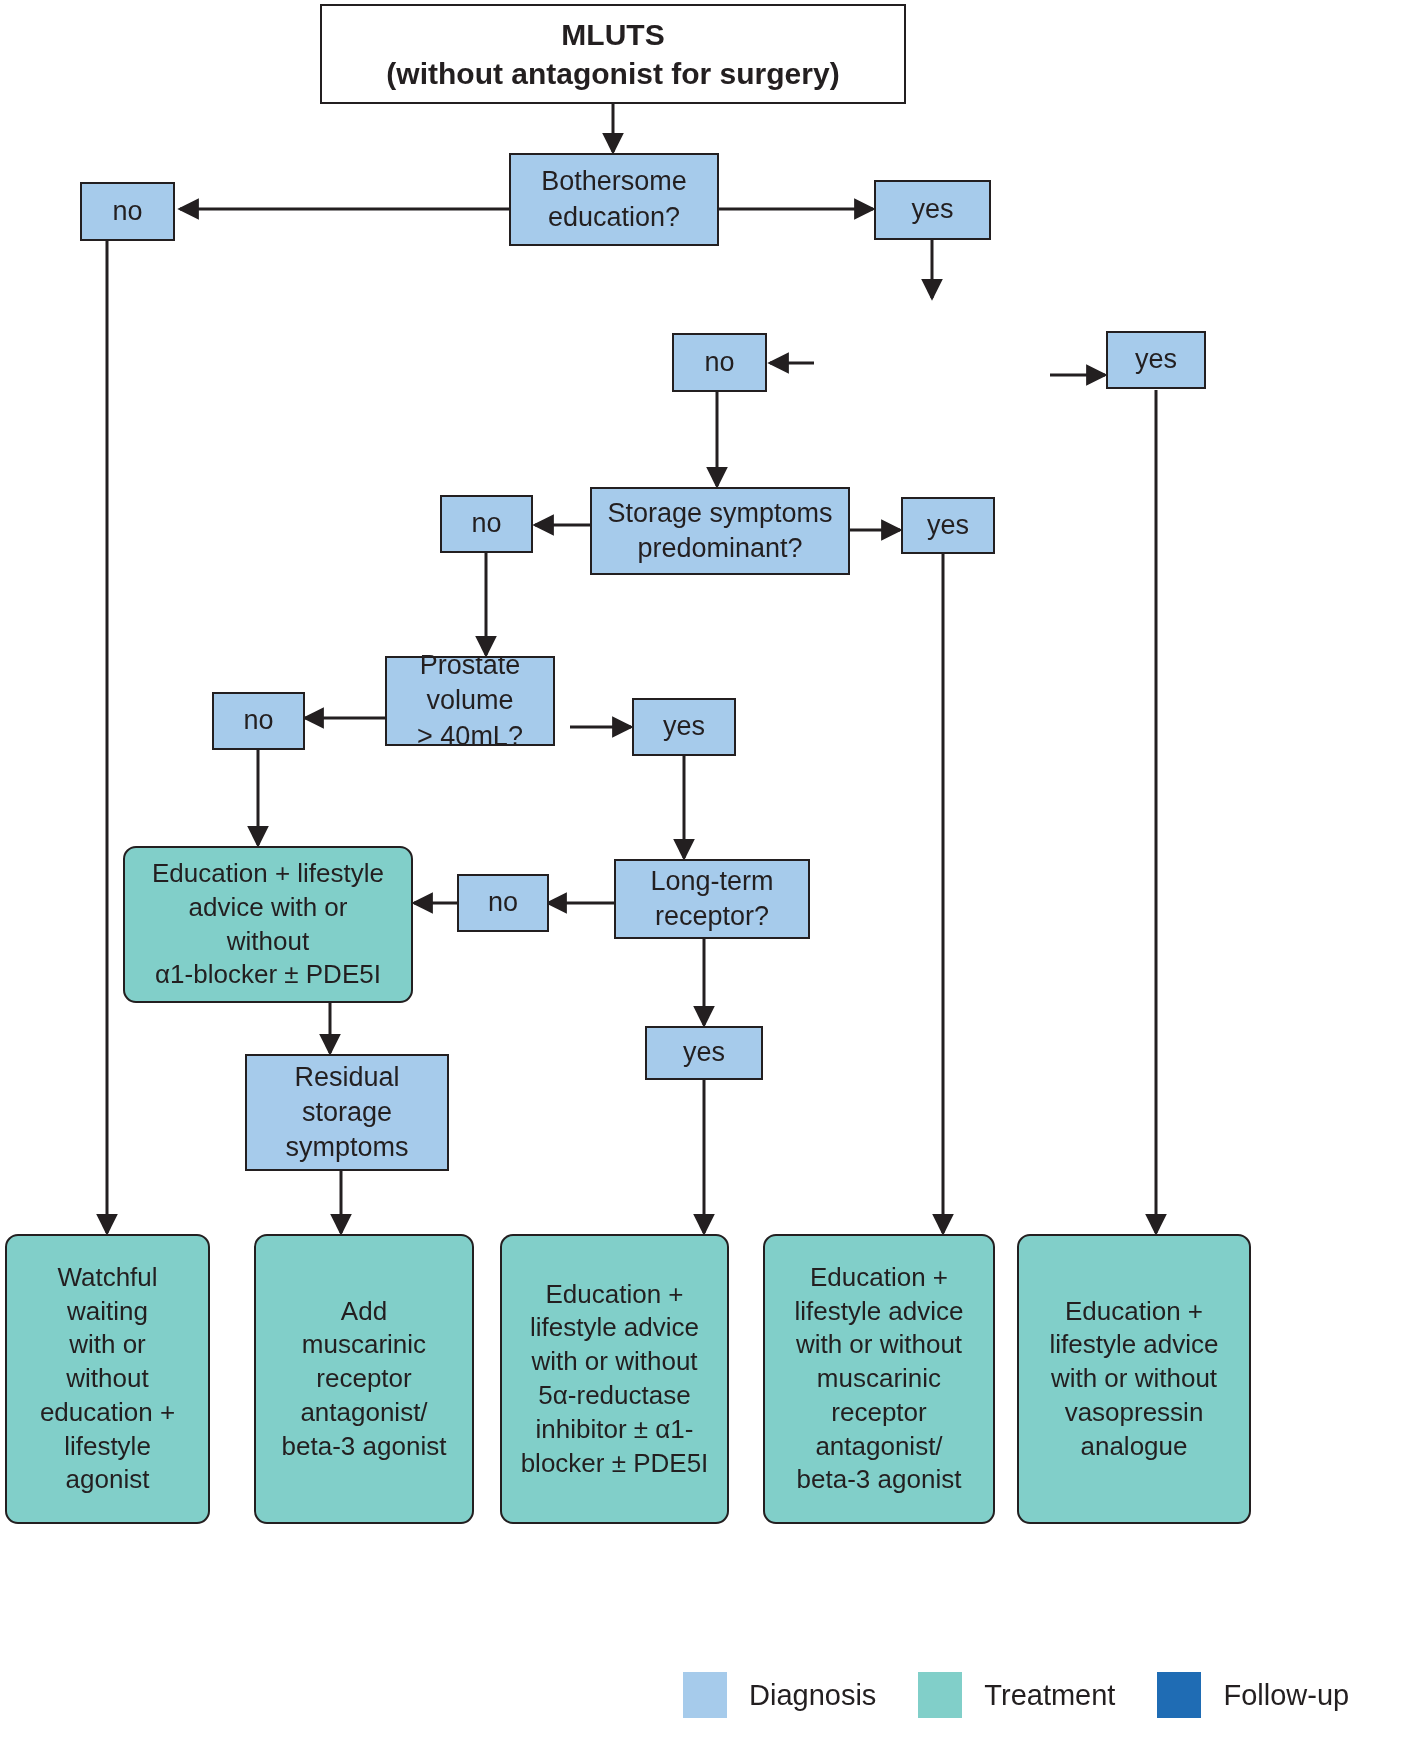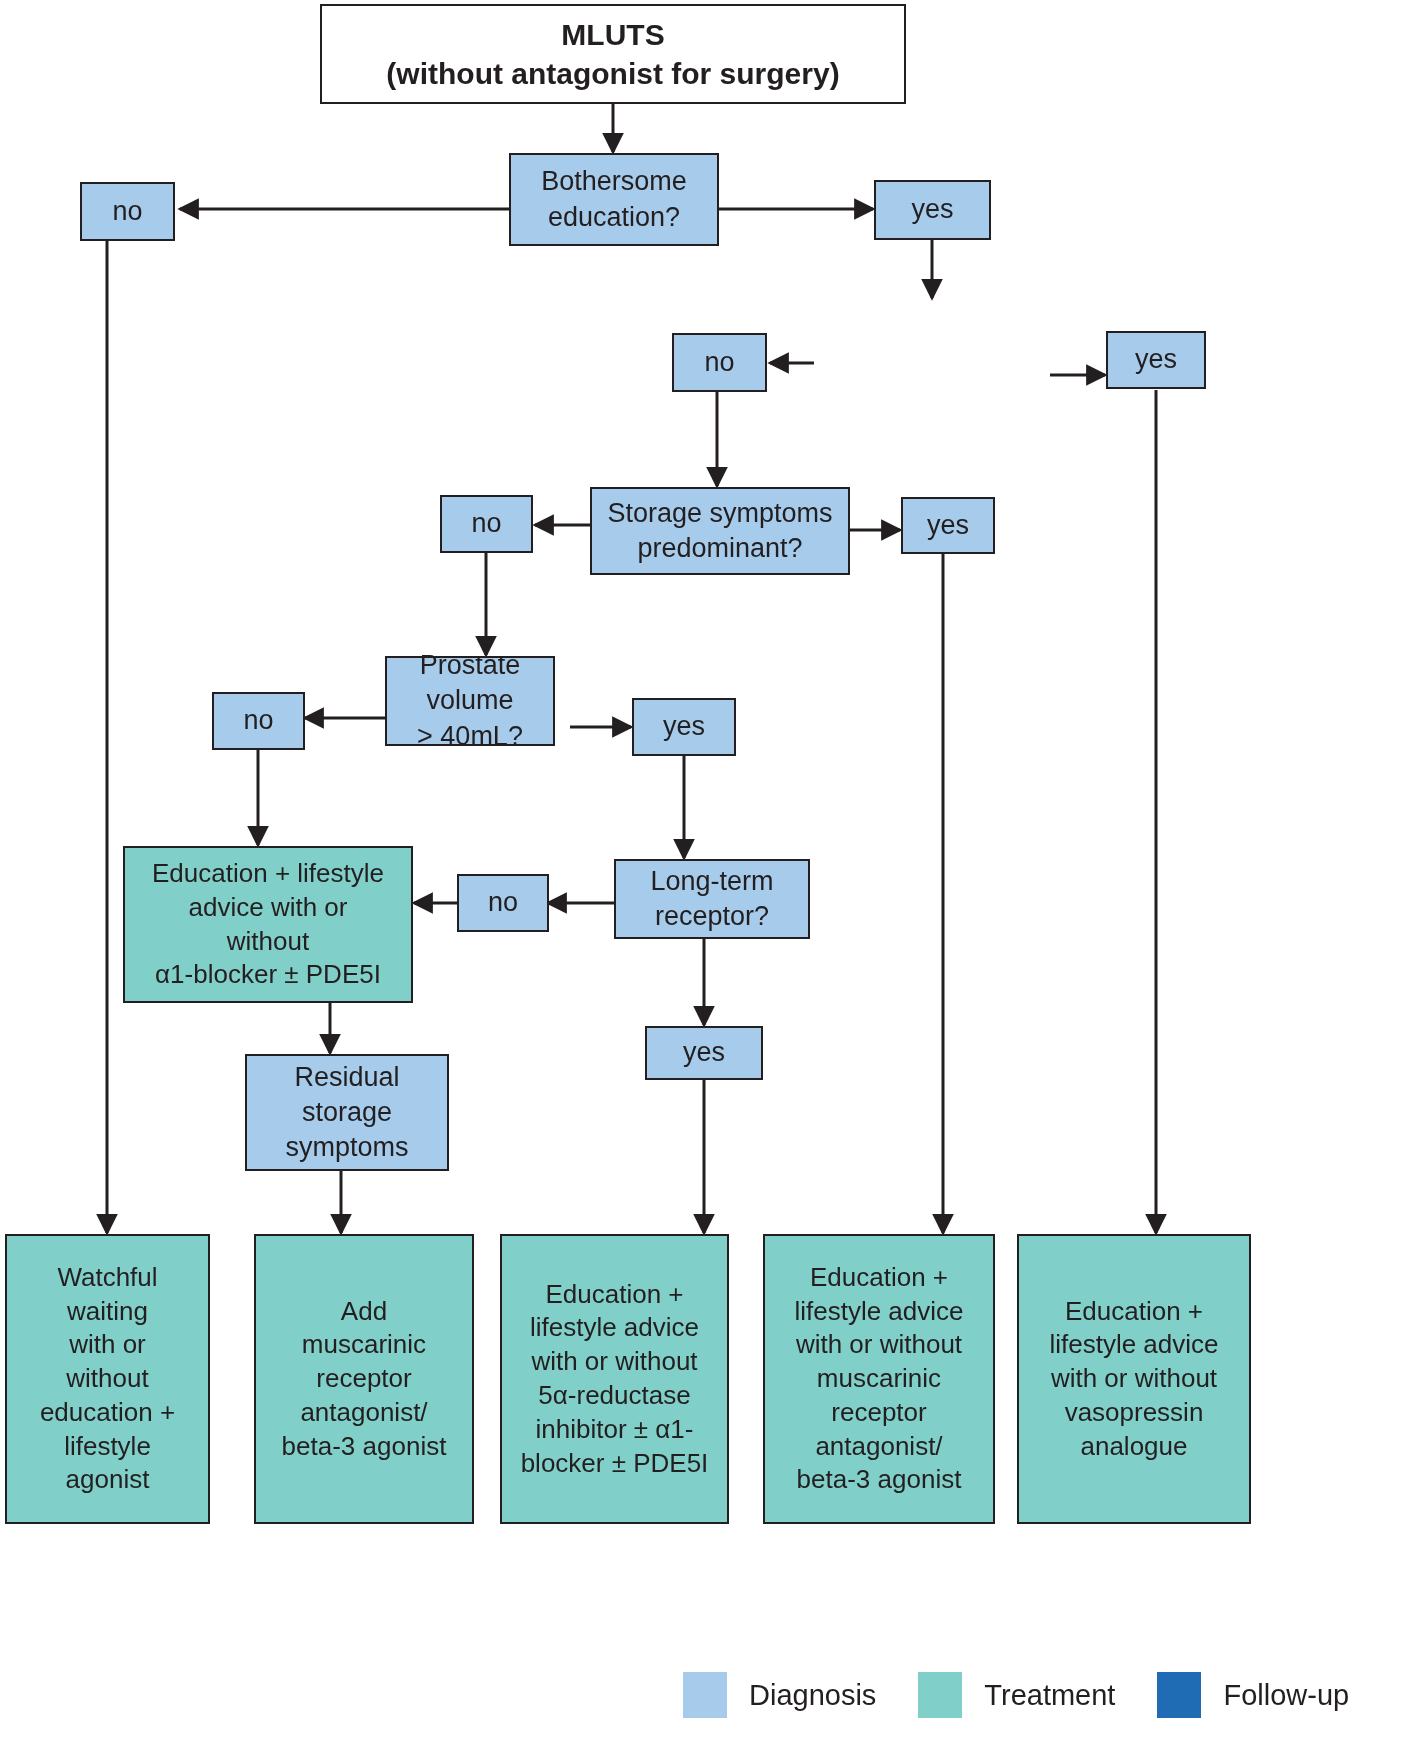--- a/index.html
+++ b/index.html
@@ -40,21 +40,21 @@
   }
   .node.diagnosis { background: #a6cbeb; }
   .node.treatment { background: #81cfc9; }
   .node.root {
     background: #ffffff;
     font-weight: bold;
     border-width: 2.5px;
   }
   .f30 { font-size: 30px; }
   .f27 { font-size: 27px; }
-  .f26 { font-size: 26px; }
+  .f26 { font-size: 26px; border-radius: 13px; }
 
   #legend {
     position: absolute;
     left: 640px;
     top: 1664px;
     width: 760px;
     height: 62px;
     display: flex;
     align-items: center;
     z-index: 3;

